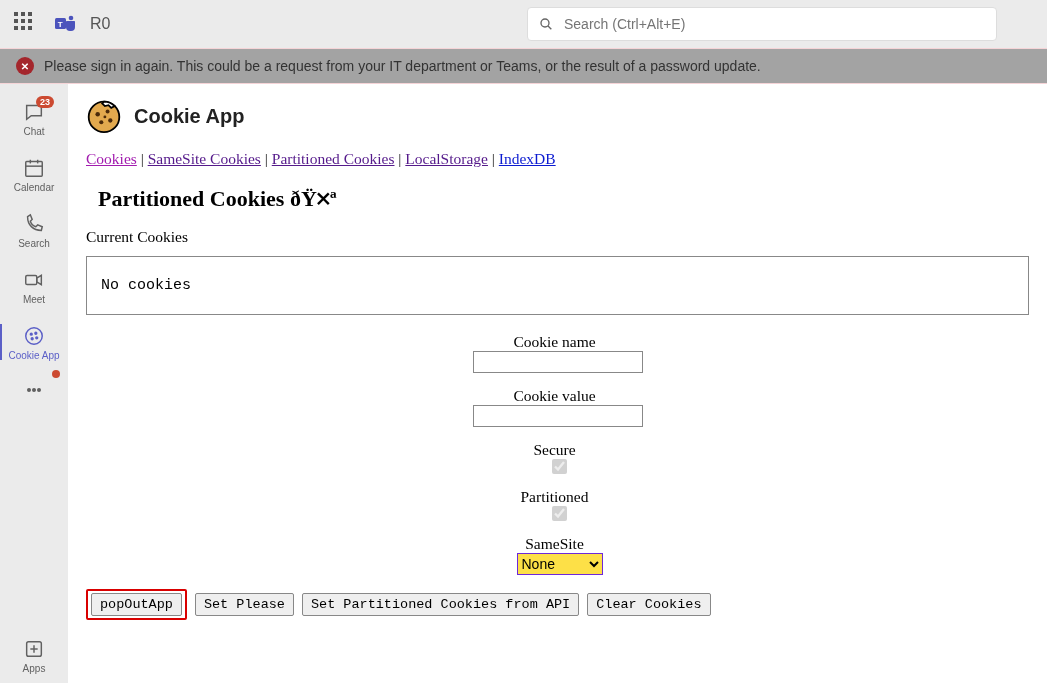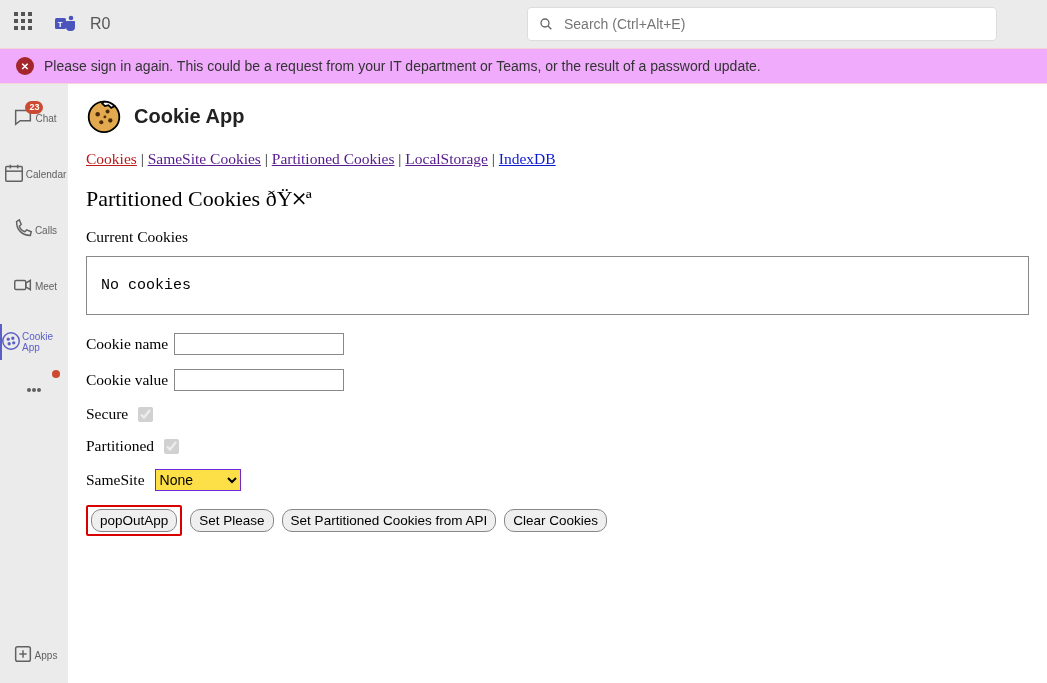--- a/index.html
+++ b/index.html
@@ -10,58 +10,58 @@
 .waffle { width: 24px; height: 24px; display: grid; grid-template-columns: repeat(3,4px); grid-template-rows: repeat(3,4px); gap: 3px; margin: 0 8px 0 4px; cursor: pointer; }
 .waffle span { background: #555; width: 4px; height: 4px; }
 .teams-logo { width: 24px; height: 24px; margin: 0 8px; color: #4b53bc; }
 .org-label { font-size: 16px; color: #555; margin-left: 4px; }
 .search-wrap { margin-left: auto; margin-right: 40px; width: 470px; }
 .search-box { display: flex; align-items: center; background: #fff; border: 1px solid #ddd; border-radius: 4px; height: 34px; padding: 0 10px; }
 .search-box svg { width: 16px; height: 16px; color: #666; margin-right: 10px; }
 .search-box input { border: none; outline: none; flex: 1; font-size: 14px; color: #666; background: transparent; }
 
 
-.banner { background: #f0abfc; border-top: 1px solid #f5d4d7; border-bottom: 1px solid #f5d4d7; display: flex; align-items: center; padding: 8px 16px; height: 36px; }
+.banner { background: #a3a3a3; border-top: 1px solid #f5d4d7; border-bottom: 1px solid #f5d4d7; display: flex; align-items: center; padding: 8px 16px; height: 36px; }
 .banner-icon { width: 18px; height: 18px; background: #a4262c; border-radius: 50%; display: flex; align-items: center; justify-content: center; margin-right: 10px; flex-shrink: 0; }
 .banner-icon::before { content: "✕"; color: #fff; font-size: 10px; font-weight: bold; }
 .banner-text { font-size: 14px; color: #333; }
 
 
 .layout { display: flex; height: calc(100% - 84px); }
 
 
 .sidebar { width: 68px; background: #ebebeb; display: flex; flex-direction: column; align-items: center; padding-top: 6px; }
-.side-item { width: 68px; height: 56px; display: flex; align-items: center; justify-content: center; color: #616161; font-size: 10px; cursor: pointer; position: relative; }
+.side-item { width: 68px; height: 56px; display: flex; flex-direction: column; align-items: center; justify-content: center; color: #616161; font-size: 10px; cursor: pointer; position: relative; }
 .side-item.active { color: #5b5fc7; }
 .side-item.active::before { content: ""; position: absolute; left: 0; top: 10px; bottom: 10px; width: 2px; background: #5b5fc7; }
 .side-item .icon-wrap { width: 24px; height: 24px; position: relative; display: flex; align-items: center; justify-content: center; margin-bottom: 2px; }
 .side-item svg { width: 22px; height: 22px; stroke: currentColor; fill: none; stroke-width: 1.6; }
 .badge { position: absolute; top: -4px; right: -8px; background: #cc4a31; color: #fff; font-size: 9px; border-radius: 8px; padding: 1px 4px; line-height: 1.2; font-weight: 600; }
 .dot { position: absolute; top: 0; right: 8px; width: 8px; height: 8px; background: #cc4a31; border-radius: 50%; }
 .sidebar-spacer { flex: 1; }
 
 
 .main { flex: 1; background: #fff; overflow-y: auto; }
 .app-header { display: flex; align-items: center; padding: 14px 18px 6px; }
 .cookie-logo { width: 36px; height: 36px; margin-right: 12px; }
 .app-title { font-size: 20px; font-weight: 700; color: #222; }
 .content { padding: 10px 18px; font-family: Georgia, "Times New Roman", serif; color: #000; }
 .nav-links { font-size: 15.5px; margin-bottom: 18px; font-family: Georgia, "Times New Roman", serif; }
 .nav-links a { color: #0b1ad1; text-decoration: underline; }
 .nav-links .sep { color: #222; }
-.page-h { font-size: 22px; font-weight: 400; margin-bottom: 16px; }
+.page-h { font-size: 22px; font-weight: 700; margin-bottom: 16px; margin-left: 12px; }
 .section-label { font-size: 15.5px; margin-bottom: 10px; }
 .cookie-box { border: 1px solid #888; padding: 20px 14px; font-family: "Courier New", monospace; font-size: 15px; margin-bottom: 18px; }
-.field { margin-bottom: 14px; font-size: 15.5px; display: flex; align-items: center; }
+.field { margin-bottom: 14px; font-size: 15.5px; display: flex; align-items: center; flex-direction: column; }
 .field label { margin-right: 6px; }
 .txt { border: 1px solid #888; height: 22px; width: 170px; padding: 0 4px; font-size: 14px; }
 .cb { width: 15px; height: 15px; accent-color: #888; }
 .sel { border: 1px solid #6d28d9; height: 22px; width: 86px; font-size: 14px; background: #fde047; }
 .btn-row { margin-top: 14px; display: flex; gap: 8px; align-items: center; }
-.btn { font-family: Liberation Sans, sans-serif; font-size: 13.5px; padding: 3px 8px; background: #efefef; border: 1px solid #888; cursor: pointer; border-radius: 10px; }
+.btn { font-family: Liberation Mono, monospace; font-size: 13.5px; padding: 3px 8px; background: #efefef; border: 1px solid #888; cursor: pointer; border-radius: 2px; }
 .highlight-box { border: 2px solid #d90000; padding: 2px 3px; display: inline-block; border-radius: 2px; }
 </style>
 </head>
 <body>
 
 <div class="topbar">
   <div class="waffle">
     <span></span>
       <span></span>
       <span></span>
@@ -120,21 +120,21 @@
         </div>
       <span>Calendar</span>
     </div>
 
     <div class="side-item">
       <div class="icon-wrap">
           <svg viewBox="0 0 24 24">
             <path d="M5 4c0 9 6 15 15 15l1-4-5-2-2 2c-3-1-5-3-6-6l2-2-2-5-3 2z"></path>
           </svg>
         </div>
-      <span>Calls</span>
+      <span>Search</span>
     </div>
 
 
 
     <div class="side-item">
       <div class="icon-wrap">
           <svg viewBox="0 0 24 24">
             <rect x="3" y="7" width="12" height="10" rx="1.5"></rect>
             <path d="M15 10l5-3v10l-5-3z"></path>
           </svg>
@@ -187,21 +187,21 @@
           <circle cx="24" cy="15" r="2.2" fill="#4b2a0a"></circle>
         <circle cx="17" cy="27" r="2.3" fill="#4b2a0a"></circle>
           <circle cx="27" cy="25" r="2.4" fill="#4b2a0a"></circle>
         <circle cx="21" cy="21" r="1.6" fill="#4b2a0a"></circle>
       </svg>
       <div class="app-title" style="font-family:'Segoe UI',Arial,sans-serif">Cookie App</div>
     </div>
 
     <div class="content">
       <div class="nav-links">
-        <a href="#" style="color:#b91c1c">Cookies</a><span class="sep"> | </span><a href="#" style="color:#551a8b">SameSite Cookies</a><span class="sep"> | </span><a href="#" style="color:#551a8b">Partitioned Cookies</a><span class="sep"> | </span><a href="#" style="color:#551a8b">LocalStorage</a><span class="sep"> | </span><a href="#">IndexDB</a>
+        <a href="#" style="color:#a21caf">Cookies</a><span class="sep"> | </span><a href="#" style="color:#551a8b">SameSite Cookies</a><span class="sep"> | </span><a href="#" style="color:#551a8b">Partitioned Cookies</a><span class="sep"> | </span><a href="#" style="color:#551a8b">LocalStorage</a><span class="sep"> | </span><a href="#">IndexDB</a>
       </div>
 
       <h2 class="page-h">Partitioned Cookies ðŸ🞪ª</h2>
 
       <div class="section-label">Current Cookies</div>
 
       <div class="cookie-box">No cookies</div>
 
       <div class="field">
         <label>Cookie name</label>

